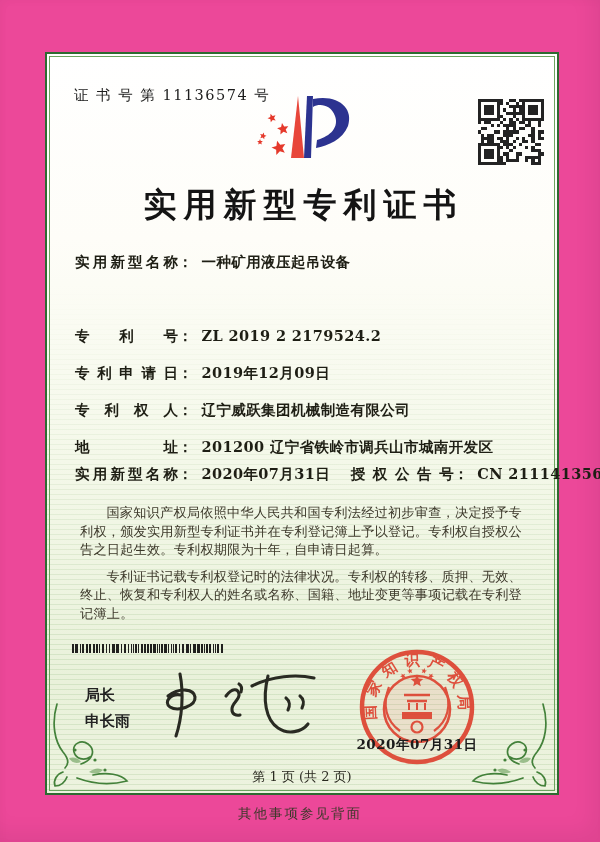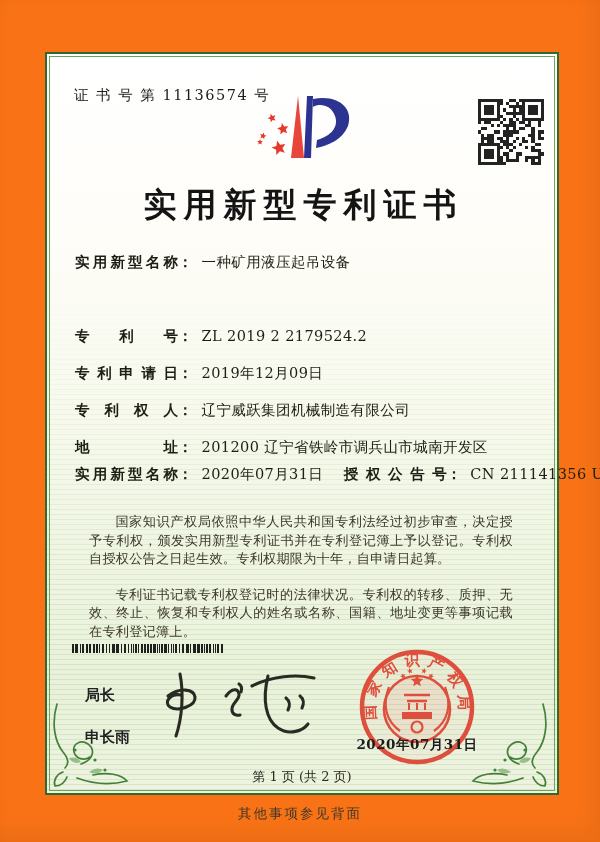--- a/index.html
+++ b/index.html
@@ -1,44 +1,44 @@
 <!DOCTYPE html>
 <html><head>
 <meta charset="utf-8">
 <style>
   html,body{margin:0;padding:0;background:#e9e9e7;}
-  .sheet{position:relative;width:600px;height:842px;margin:0 auto;background:#f97316;
+  .sheet{position:relative;width:600px;height:842px;margin:0 auto;background:#ec4899;
          font-family:"DejaVu Serif",serif;color:#222;overflow:hidden;
          box-shadow:inset -9px -11px 20px rgba(0,0,0,.055), inset 2px 2px 8px rgba(0,0,0,.02);}
   
   .frame{position:absolute;left:45px;top:52px;width:510px;height:739px;border:2px solid #2f6a31;
          background:linear-gradient(180deg,#ffffff 0%,#fefdf8 25%,#f4f8e9 55%,#e9f1da 85%,#edf3df 100%);}
   .frame::before{content:"";position:absolute;inset:0;
          background:repeating-linear-gradient(180deg, rgba(110,165,90,.17) 0 1px, transparent 1px 5px);
          -webkit-mask-image:linear-gradient(180deg,transparent 0 32%,rgba(0,0,0,.55) 55%,#000 80%);
          mask-image:linear-gradient(180deg,transparent 0 32%,rgba(0,0,0,.55) 55%,#000 80%);}
   .frame::after{content:"";position:absolute;inset:2px;border:1px solid #6aa45e;}
   .abs{position:absolute;}
   .cert-no{left:74px;top:86px;font-size:14.5px;letter-spacing:1.5px;color:#1c1c1c;}
   .logo{left:238px;top:86px;width:124px;height:86px;}
   .qr{left:478px;top:99px;width:66px;height:66px;}
   .title{left:0;right:0;top:183px;text-align:center;font-size:33px;font-weight:700;
          letter-spacing:7px;text-indent:7px;color:#141414;}
   .frow{position:absolute;left:75px;font-size:14.5px;white-space:nowrap;color:#1e1e14;}
   .flabel{display:inline-block;width:103px;text-align:justify;text-align-last:justify;font-weight:700;}
   .fcolon{font-weight:700;margin-right:9px;}
-  .fval{font-weight:400;letter-spacing:.4px;}
+  .fval{font-weight:700;letter-spacing:.4px;}
   .pair2{margin-left:16px;}
   .paras{position:absolute;left:72px;top:496px;width:458px;font-size:13.2px;line-height:18.6px;
          text-align:justify;color:#3c382a;letter-spacing:.2px;}
-  .paras p{margin:17px;text-indent:2em;}
+  .paras p{margin:8px;text-indent:2em;}
   .barcode{position:absolute;left:72px;top:644px;width:154px;height:9px;}
   .barcode i{position:absolute;top:0;bottom:0;background:#20201e;}
   .dir-label{left:85px;top:686px;font-size:15px;font-weight:700;font-family:"Liberation Sans",sans-serif;color:#232323;}
-  .dir-name{left:85px;top:712px;font-size:15px;font-weight:700;font-family:Liberation Serif, serif;color:#232323;margin-top:16px;}
+  .dir-name{left:85px;top:712px;font-size:15px;font-weight:700;font-family:Liberation Serif, serif;color:#232323;}
   .sig{left:140px;top:666px;width:190px;height:85px;}
   .seal{left:355px;top:645px;width:124px;height:124px;z-index:5;}
   .seal-date{left:350px;top:736px;width:134px;text-align:center;font-size:13.5px;font-weight:700;
              color:#1b1b1b;z-index:6;letter-spacing:.5px;}
   .page-ind{left:45px;top:768px;width:514px;text-align:center;font-size:13px;color:#2a2a20;}
   .footer-note{left:0;right:0;top:805px;text-align:center;font-size:13.5px;color:#3c382a;letter-spacing:2px;}
   .corner{position:absolute;width:84px;height:88px;z-index:4;}
   .corner.bl{left:47px;top:702px;}
   .corner.br{left:469px;top:702px;transform:scaleX(-1);}
 </style>

